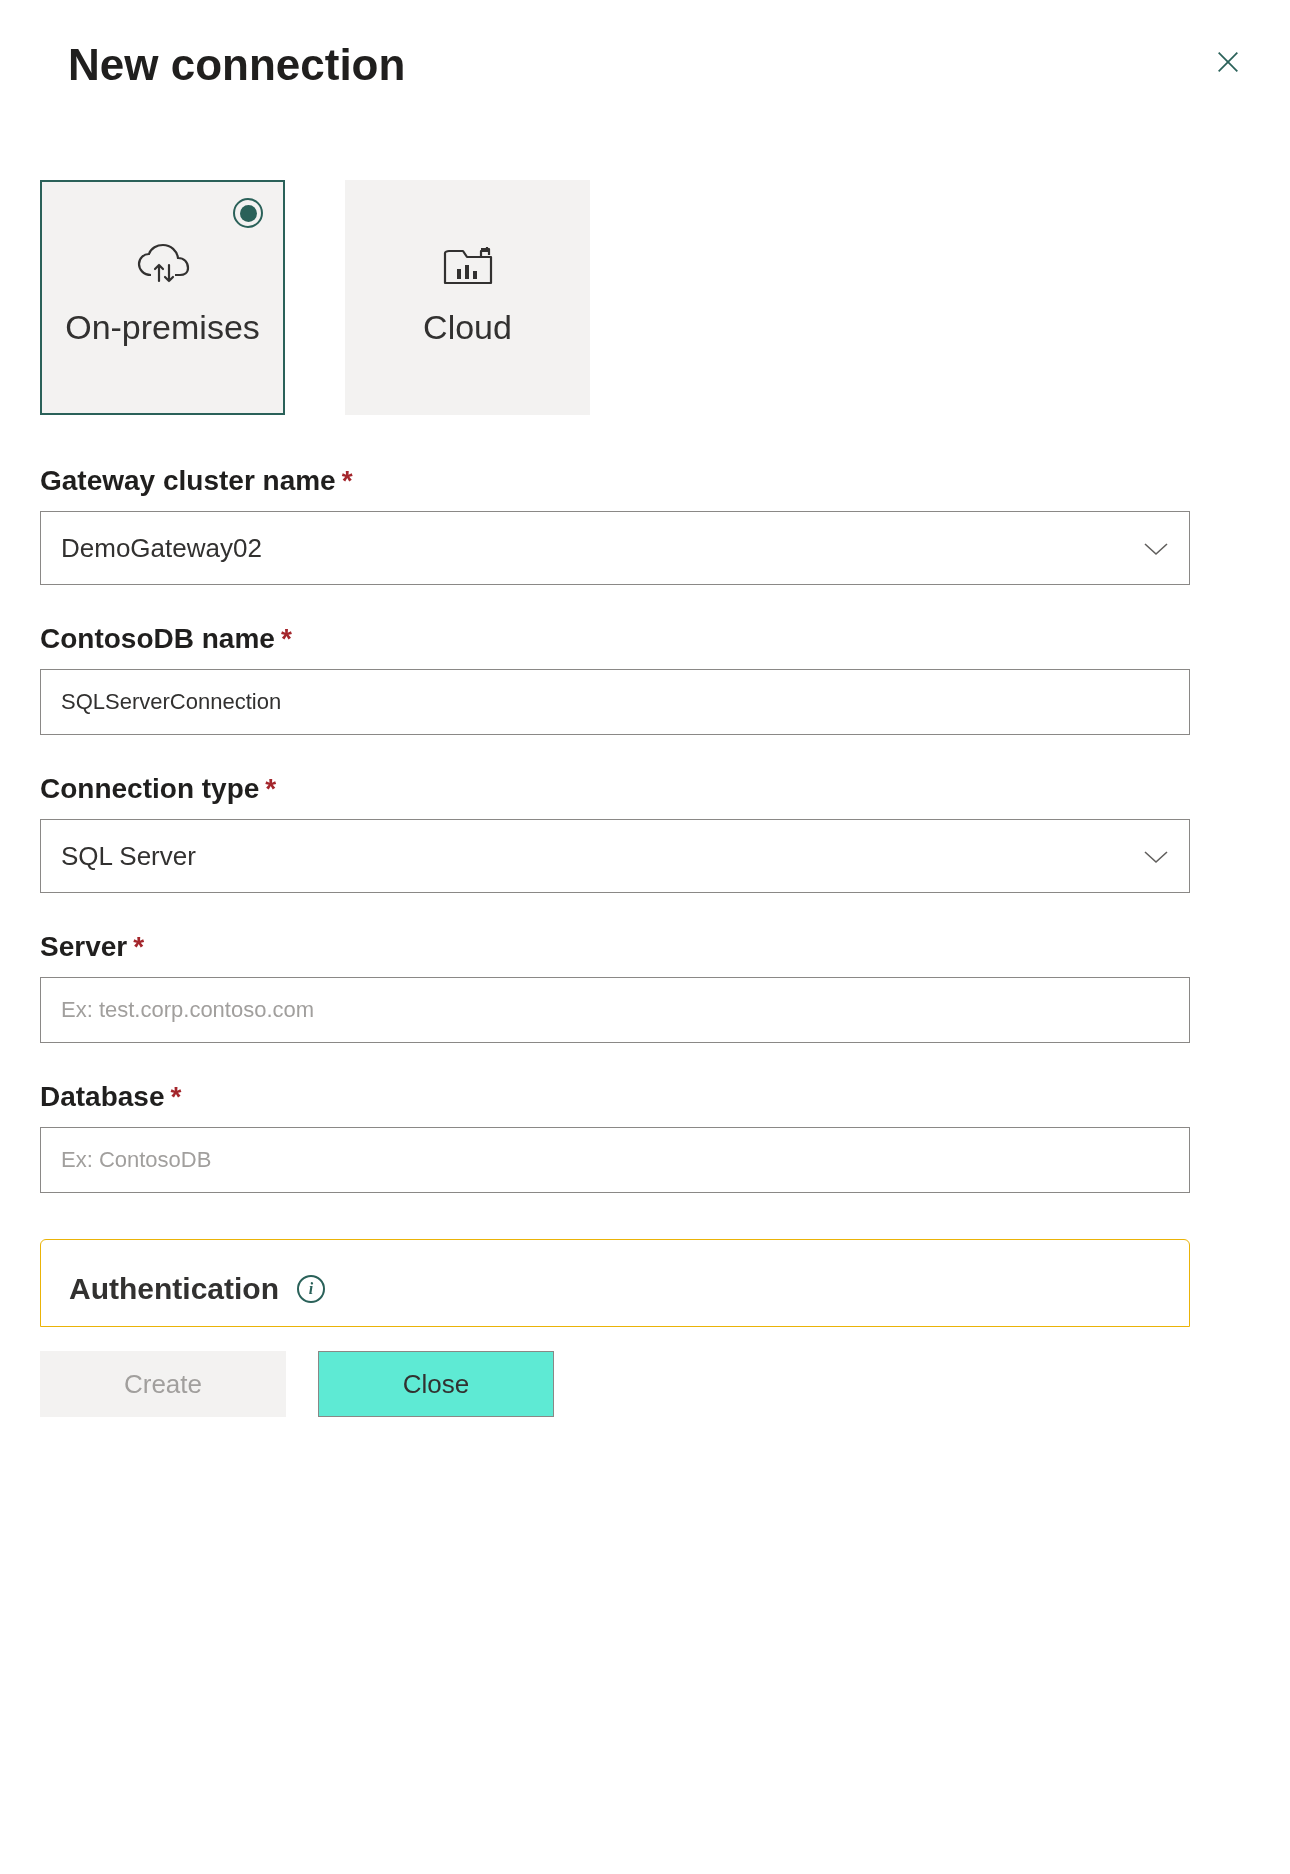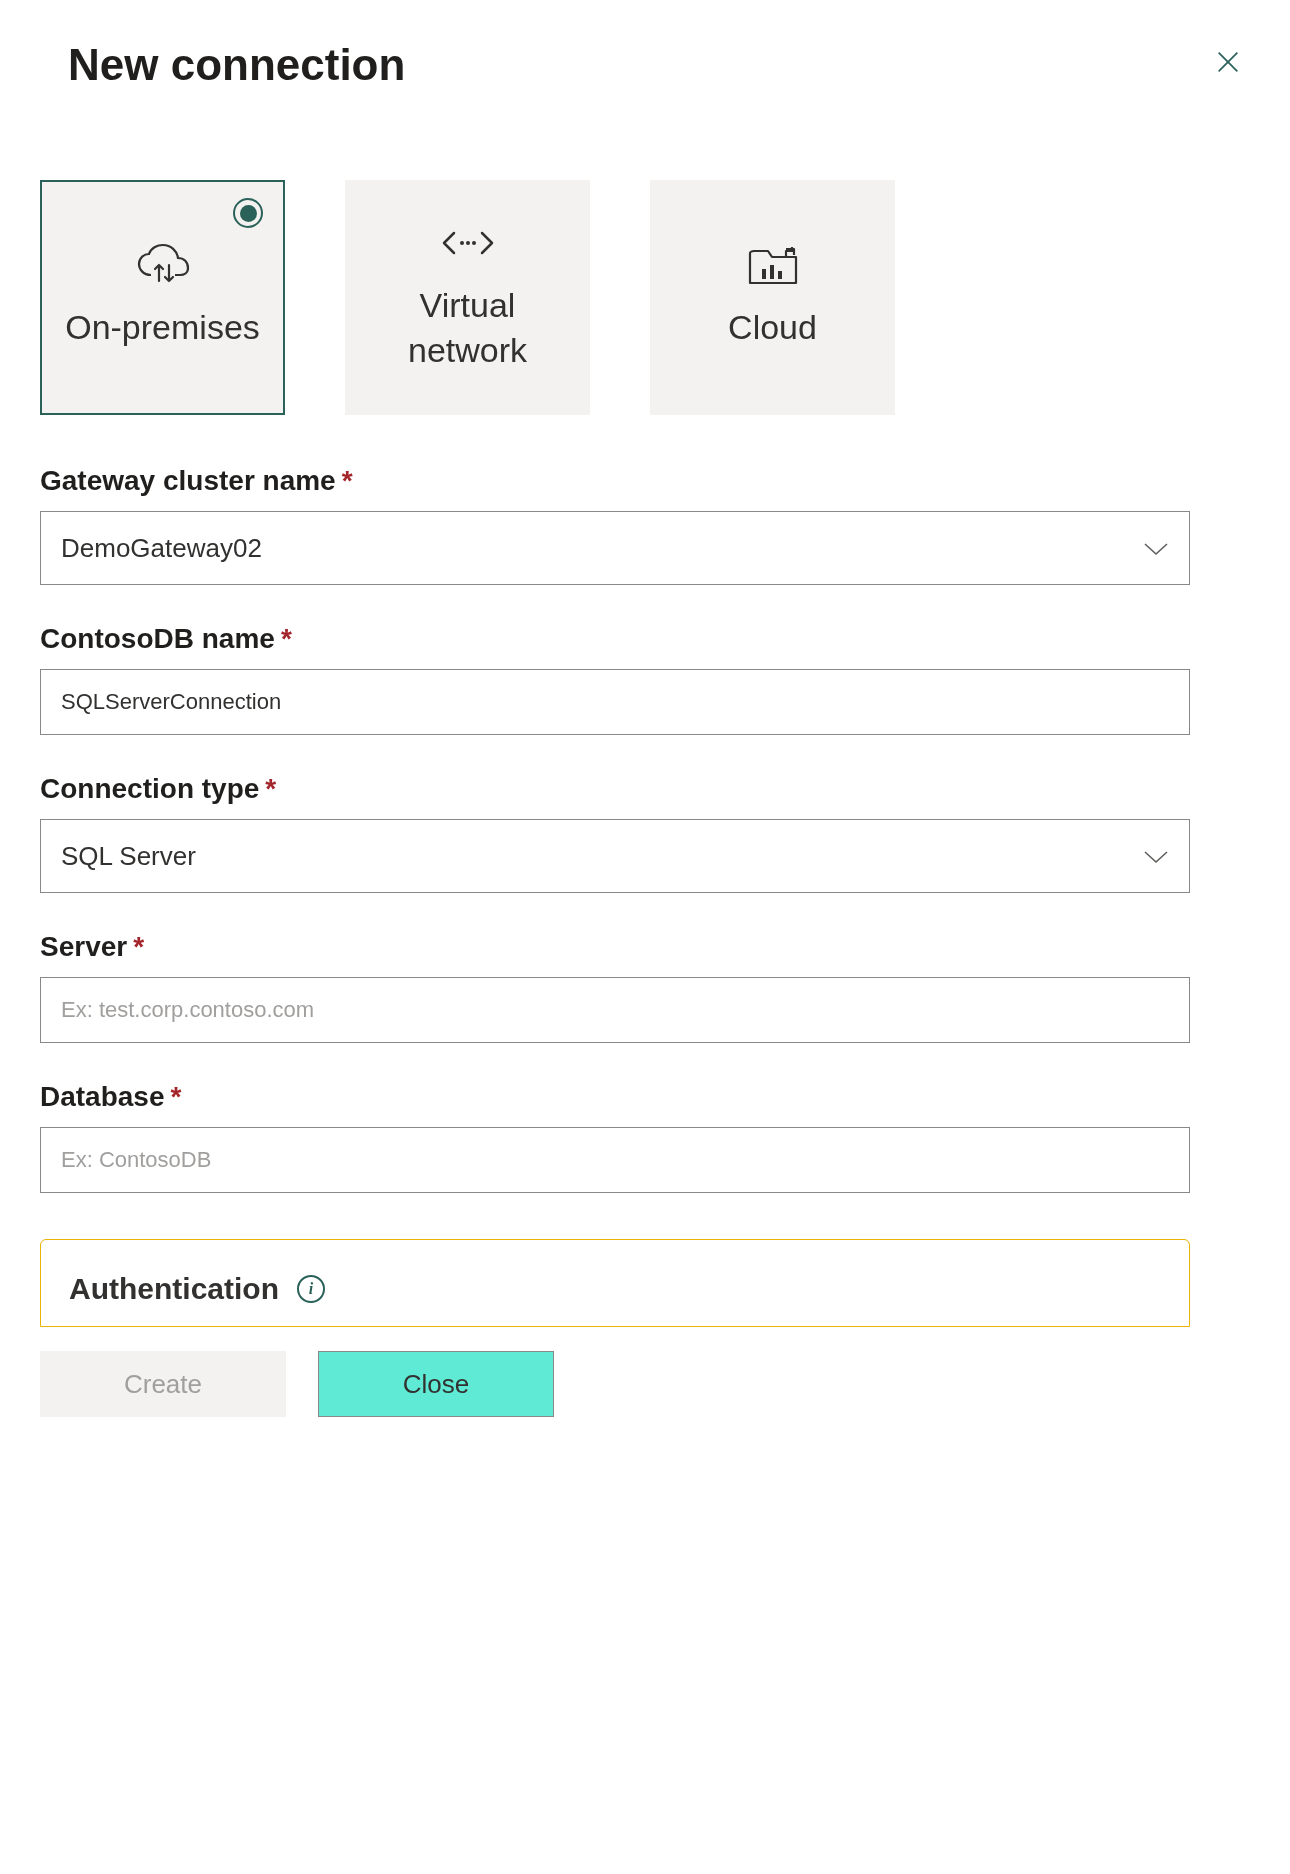--- a/index.html
+++ b/index.html
@@ -215,32 +215,20 @@
     <div class="card-icon">
       <svg width="60" height="44" viewBox="0 0 60 44" fill="none" stroke="#323130" stroke-width="2.2">
         <path d="M18 32 C10 32 6 26 6 21 C6 15 11 11 16 11 C18 5 24 2 30 2 C38 2 44 8 45 15 C51 15 55 19 55 25 C55 30 51 32 47 32 L42 32"></path>
         <path d="M26 22 L26 38 M26 22 L22 26 M26 22 L30 26" stroke-linecap="round" stroke-linejoin="round"></path>
         <path d="M36 38 L36 22 M36 38 L32 34 M36 38 L40 34" stroke-linecap="round" stroke-linejoin="round"></path>
       </svg>
     </div>
     <div class="card-label">On-premises</div>
   </div>
 
-  <div class="type-card">
-    <div class="card-icon">
-      <svg width="56" height="28" viewBox="0 0 56 28" fill="none" stroke="#323130" stroke-width="2.5" stroke-linecap="round" stroke-linejoin="round">
-        <path d="M14 4 L4 14 L14 24"></path>
-        <path d="M42 4 L52 14 L42 24"></path>
-        <circle cx="22" cy="14" r="2" fill="#323130" stroke="none"></circle>
-        <circle cx="28" cy="14" r="2" fill="#323130" stroke="none"></circle>
-        <circle cx="34" cy="14" r="2" fill="#323130" stroke="none"></circle>
-      </svg>
-    </div>
-    <div class="card-label">Virtual network</div>
-  </div>
 
   <div class="type-card">
     <div class="card-icon">
       <svg width="54" height="44" viewBox="0 0 54 44" fill="none" stroke="#323130" stroke-width="2.2" stroke-linejoin="round">
         <path d="M4 10 L4 40 L50 40 L50 14 L26 14 L22 8 L8 8 C6 8 4 9 4 10 Z"></path>
         <path d="M40 14 L40 8 L48 8 M42 6 L48 6 L48 12" fill="none"></path>
         <path d="M40 6 L46 6 L46 4 M46 6 L48 8"></path>
         <rect x="16" y="26" width="4" height="10" fill="#323130" stroke="none"></rect>
         <rect x="24" y="22" width="4" height="14" fill="#323130" stroke="none"></rect>
         <rect x="32" y="28" width="4" height="8" fill="#323130" stroke="none"></rect>

